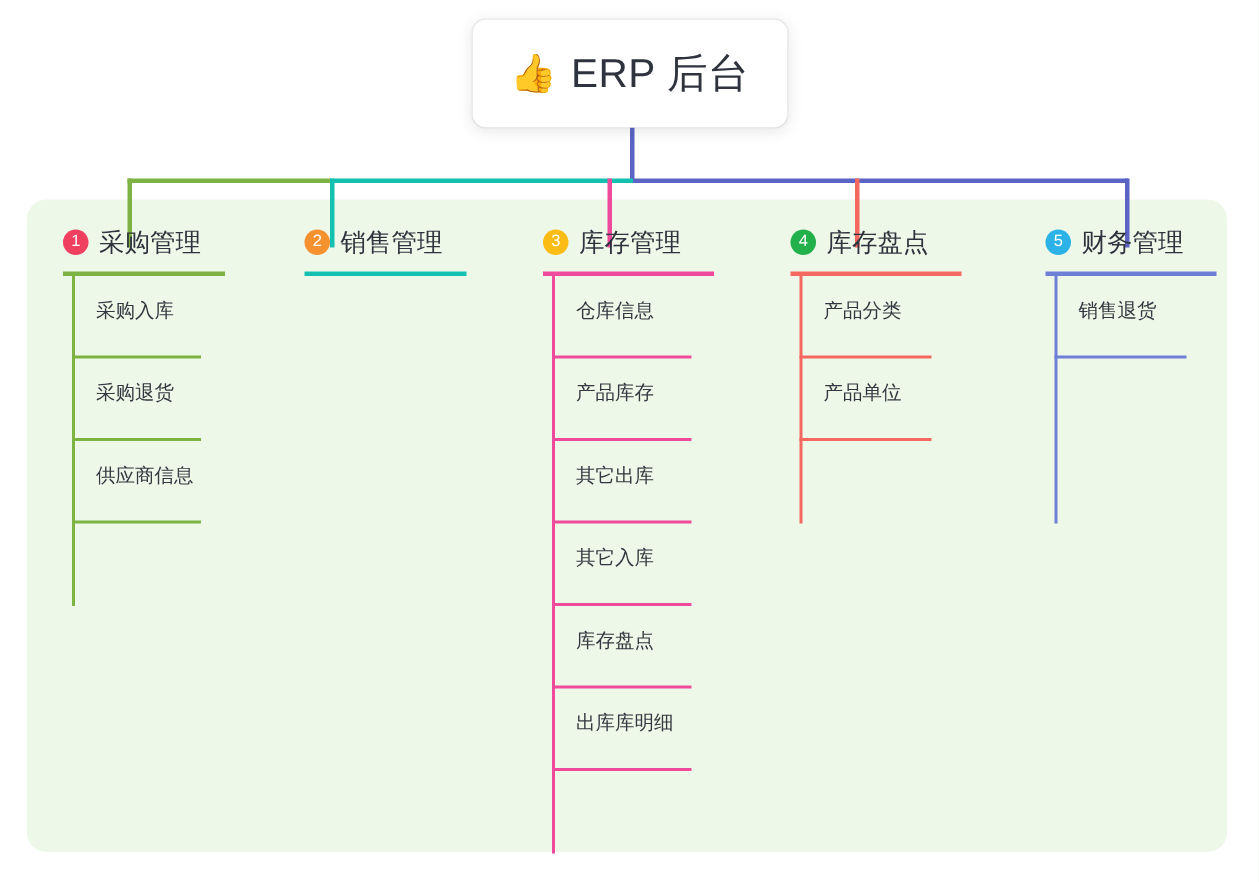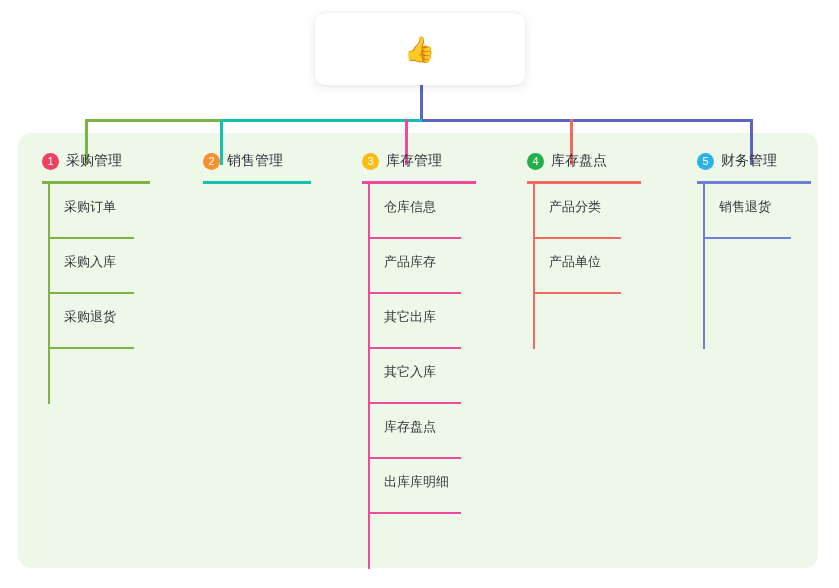--- a/index.html
+++ b/index.html
@@ -48,21 +48,21 @@
     position:relative;height:26px;
     display:flex;align-items:center;gap:7px;
     white-space:nowrap;
   }
   .badge{
     width:17px;height:17px;border-radius:50%;
     display:inline-flex;align-items:center;justify-content:center;
     color:#fff;font-size:11px;line-height:1;font-weight:400;
     flex:0 0 auto;
   }
-  .head-label{font-size:14px;color:#2f333d;}
+  .head-label{font-size:17px;color:#2f333d;}
   .head-rule{position:absolute;height:3px;left:0;top:33px;}
 
   .col-body{position:relative;margin-top:10px;}
   .spine{position:absolute;left:6px;top:0;width:2px;}
   .item{
     position:relative;height:55px;
   }
   .item-label{
     position:absolute;left:22px;top:14px;
     font-size:13px;color:#33373f;white-space:nowrap;
@@ -74,20 +74,21 @@
 </head>
 <body>
 
 <div id="stage">
 
   <div class="panel"></div>
 
   <div class="root-card">
     <div class="root-inner">
       <span class="root-emoji">👍</span>
+      <span class="root-title">ERP 后台</span>
     </div>
   </div>
 
   <div id="connectors">
       <div class="ln v" style="left: 420px; top: 85px; height: 37px; background: rgb(91, 99, 196);"></div>
       <div class="ln h" style="left: 85px; top: 119px; width: 135px; background: rgb(124, 179, 66);"></div>
       <div class="ln h" style="left: 220px; top: 119px; width: 202px; background: rgb(20, 193, 176);"></div>
       <div class="ln h" style="left: 422px; top: 119px; width: 330px; background: rgb(91, 99, 196);"></div>
       <div class="ln v" style="left: 85px; top: 119px; height: 46px; background: rgb(124, 179, 66);"></div>
       <div class="ln v" style="left: 220px; top: 119px; height: 46px; background: rgb(20, 193, 176);"></div>
@@ -99,29 +100,29 @@
   <div id="columns">
       <div class="col" style="left: 42px; top: 148px;">
         <div class="col-head">
           <span class="badge" style="background: rgb(239, 64, 96);">1</span>
           <span class="head-label">采购管理</span>
           <div class="head-rule" style="width: 108px; background: rgb(124, 179, 66);"></div>
         </div>
         <div class="col-body">
           <div class="spine" style="background: rgb(124, 179, 66); height: 220px;"></div>
           <div class="item">
-            <span class="item-label">采购订单</span>
-            <div class="item-rule" style="width: 86px; background: rgb(124, 179, 66);"></div>
-          </div>
-          <div class="item">
             <span class="item-label">采购入库</span>
             <div class="item-rule" style="width: 86px; background: rgb(124, 179, 66);"></div>
           </div>
           <div class="item">
             <span class="item-label">采购退货</span>
+            <div class="item-rule" style="width: 86px; background: rgb(124, 179, 66);"></div>
+          </div>
+          <div class="item">
+            <span class="item-label">供应商信息</span>
             <div class="item-rule" style="width: 86px; background: rgb(124, 179, 66);"></div>
           </div>
         </div>
       </div>
       <div class="col" style="left: 203px; top: 148px;">
         <div class="col-head">
           <span class="badge" style="background: rgb(245, 146, 47);">2</span>
           <span class="head-label">销售管理</span>
           <div class="head-rule" style="width: 108px; background: rgb(20, 193, 176);"></div>
         </div>

